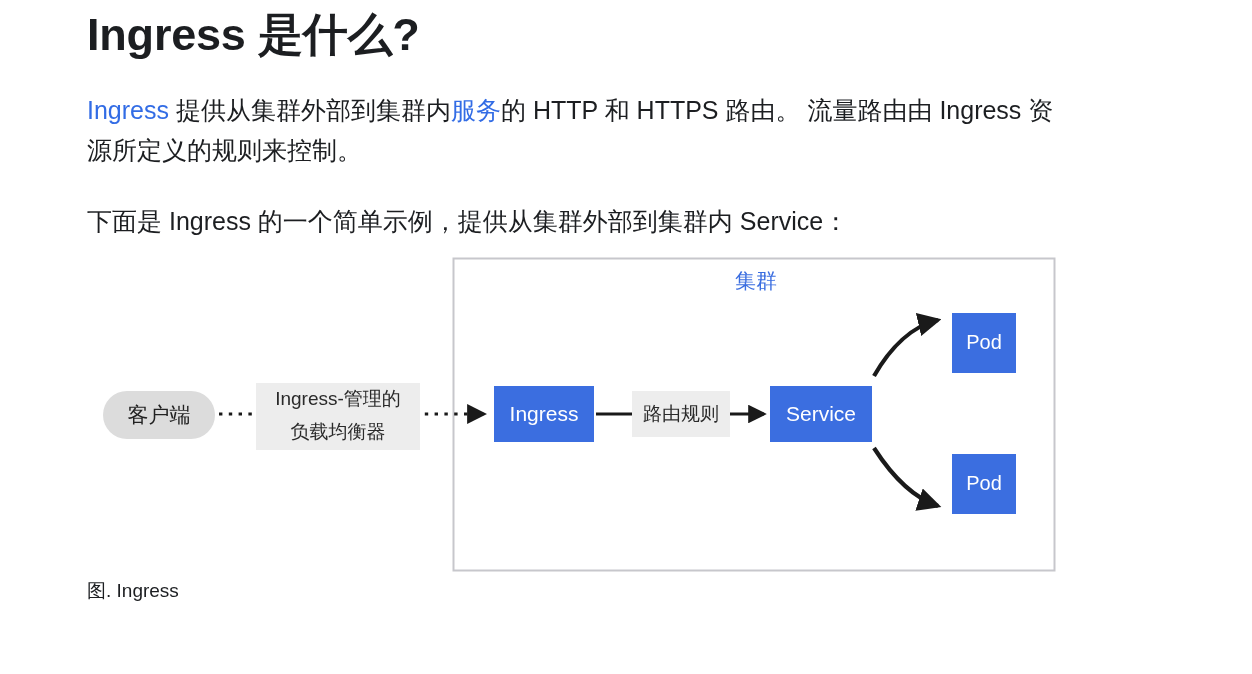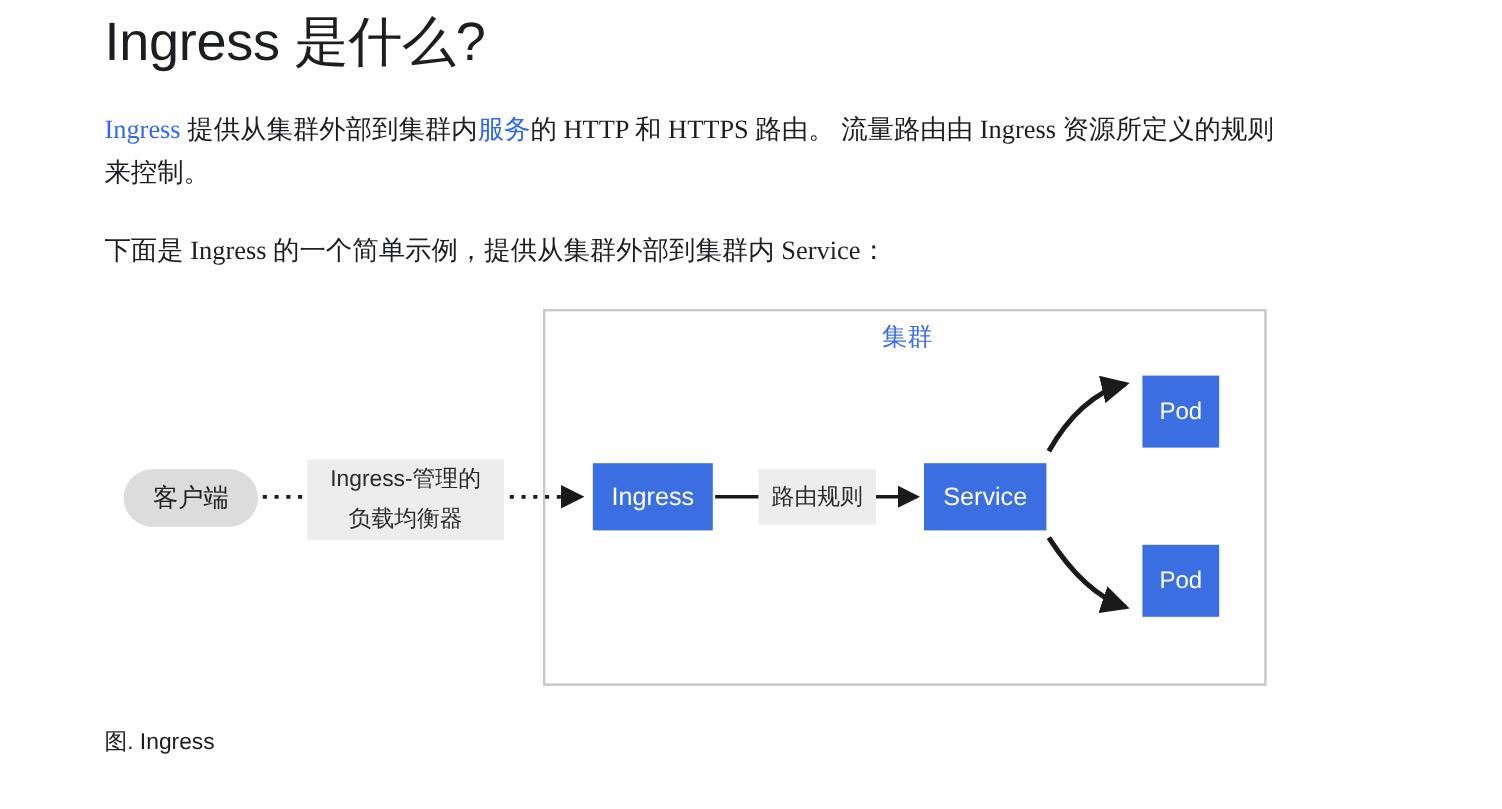--- a/index.html
+++ b/index.html
@@ -22,34 +22,33 @@
   .doc {
     position: absolute;
     left: 87px;
     top: 0;
     width: 1000px;
   }
 
   .page-title {
     font-size: 45px;
     line-height: 1.22;
-    font-weight: 400;
+    font-weight: 700;
     letter-spacing: -0.2px;
     color: #1c1e21;
     margin: 0;
     padding-top: 8px;
   }
 
   .para {
-    font-size: 22px;
+    font-size: 25px;
     line-height: 1.62;
     color: #1c1e21;
     margin: 0;
     width: 975px;
-    font-family: Liberation Serif, serif;
   }
   .para.p1 { margin-top: 27px; }
   .para.p2 { margin-top: 30px; }
 
   .link {
     color: #326ce5;
     text-decoration: none;
   }
 
   
@@ -96,21 +95,21 @@
     font-family: "Liberation Sans", "DejaVu Sans", sans-serif;
     fill: #2a2a2a;
     font-size: 19px;
     text-anchor: middle;
     dominant-baseline: middle;
   }
 
   .caption {
     position: absolute;
     left: 87px;
-    top: 605px;
+    top: 577px;
     font-size: 19px;
     line-height: 1.5;
     color: #1c1e21;
   }
 </style>
 </head>
 <body>
 
 <div class="doc">
 

